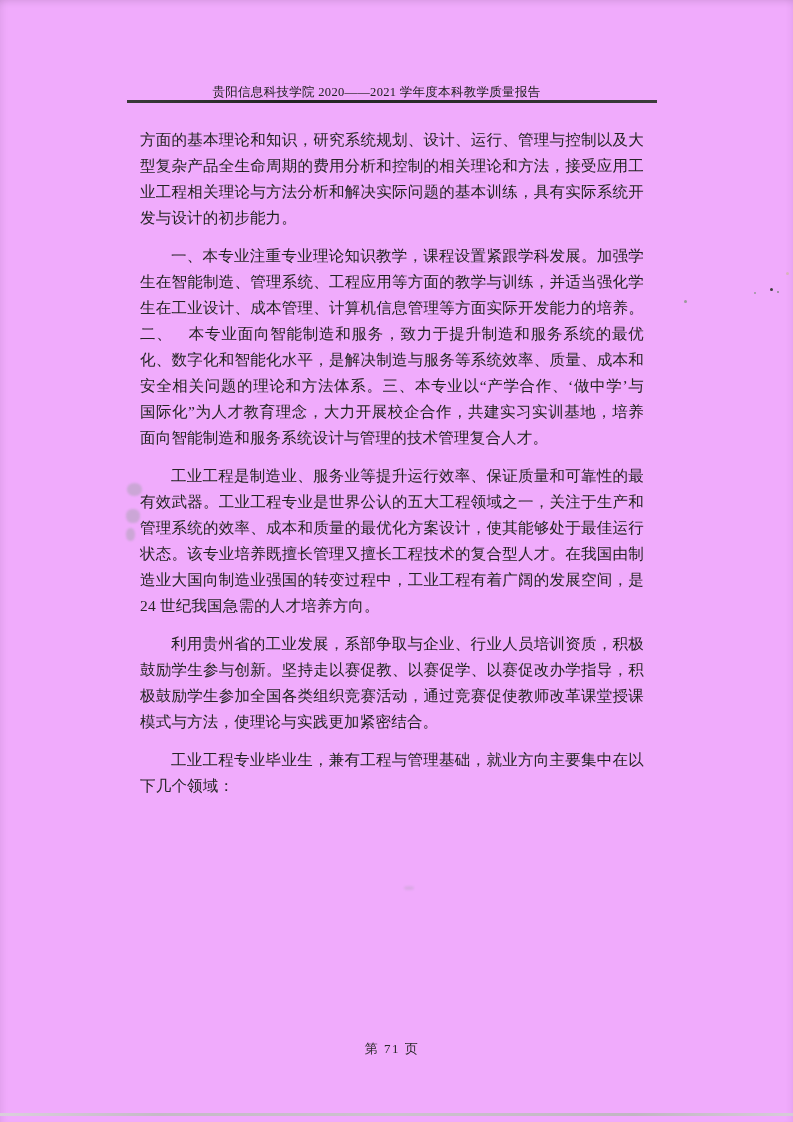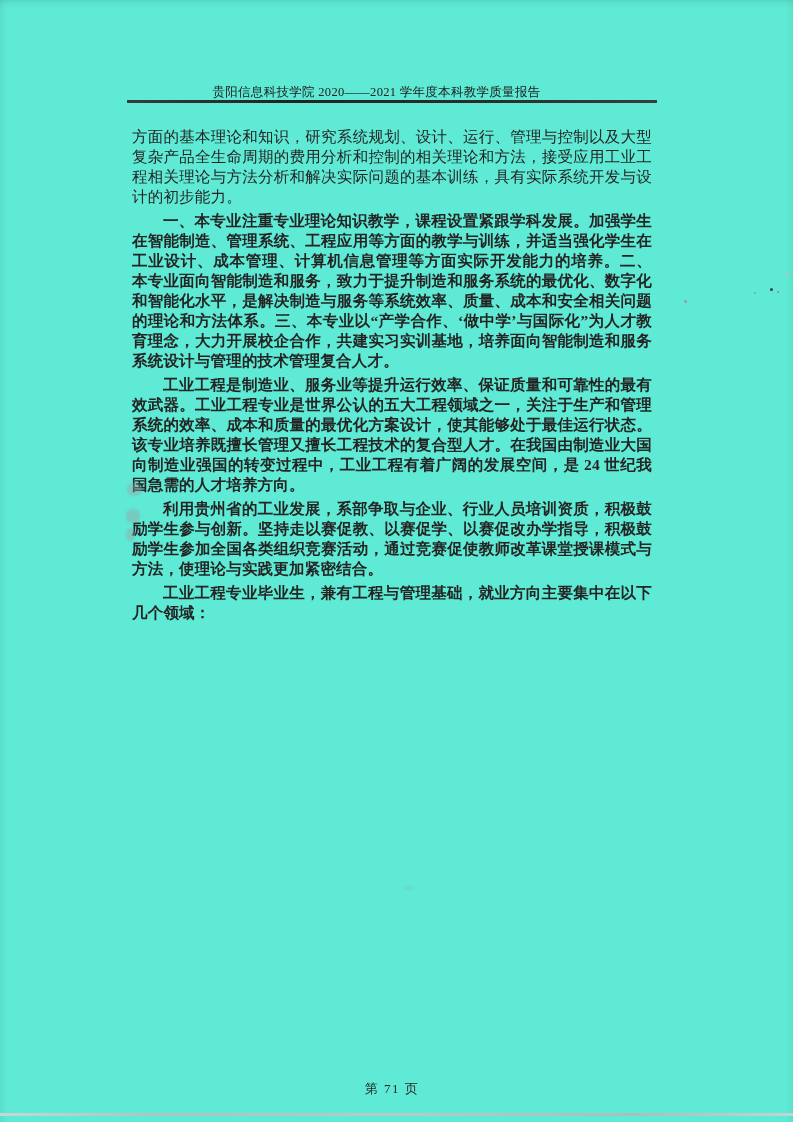--- a/index.html
+++ b/index.html
@@ -4,21 +4,21 @@
 <style>
   html, body { margin: 0; padding: 0; }
   body {
     width: 793px; height: 1122px;
     font-family: "Liberation Serif", "DejaVu Serif", serif;
     background: #e9e9e9;
   }
   .page {
     position: relative;
     width: 793px; height: 1122px;
-    background: #5eead4;
+    background: #f0abfc;
     overflow: hidden;
     box-shadow:
       inset 0 7px 7px -5px rgba(0,0,0,0.10),
       inset 7px 0 7px -5px rgba(0,0,0,0.07),
       inset -7px 0 7px -5px rgba(0,0,0,0.05);
   }
   
   .header {
     position: absolute; left: 128px; top: 82px; width: 529px;
     text-align: center;
@@ -35,39 +35,39 @@
     position: absolute; left: 127px; top: 100px;
     width: 530px; height: 3px;
     background: linear-gradient(to right, #3a3a3a, #232323 30%, #2e2e2e 70%, #3c3c3c);
   }
   
   .body-flow {
     position: absolute; left: 128px; top: 103px; width: 528px;
     color: #242424;
   }
   .para {
-    margin: 4px;
+    margin: 12px;
     font-size: 15.5px;
-    line-height: 20px;
+    line-height: 26px;
     text-align: justify;
     letter-spacing: 0.2px;
   }
-  .para.indent { text-indent: 31px; font-weight: bold; }
+  .para.indent { text-indent: 31px; }
   .para.first { margin-top: 24px; }
   .heading {
     margin: 9px 0 11px 0;
     font-size: 16px;
     line-height: 22px;
     font-weight: bold;
     color: #1b1b1b;
     font-family: "Liberation Sans", "DejaVu Sans", sans-serif;
   }
   
   .footer {
-    position: absolute; left: 128px; top: 1080px; width: 528px;
+    position: absolute; left: 128px; top: 1040px; width: 528px;
     text-align: center;
     font-size: 13px;
     color: #2a2a2a;
     letter-spacing: 1.5px;
   }
   
   .smudge {
     position: absolute;
     background: #9aa0a3;
     opacity: 0.42;

